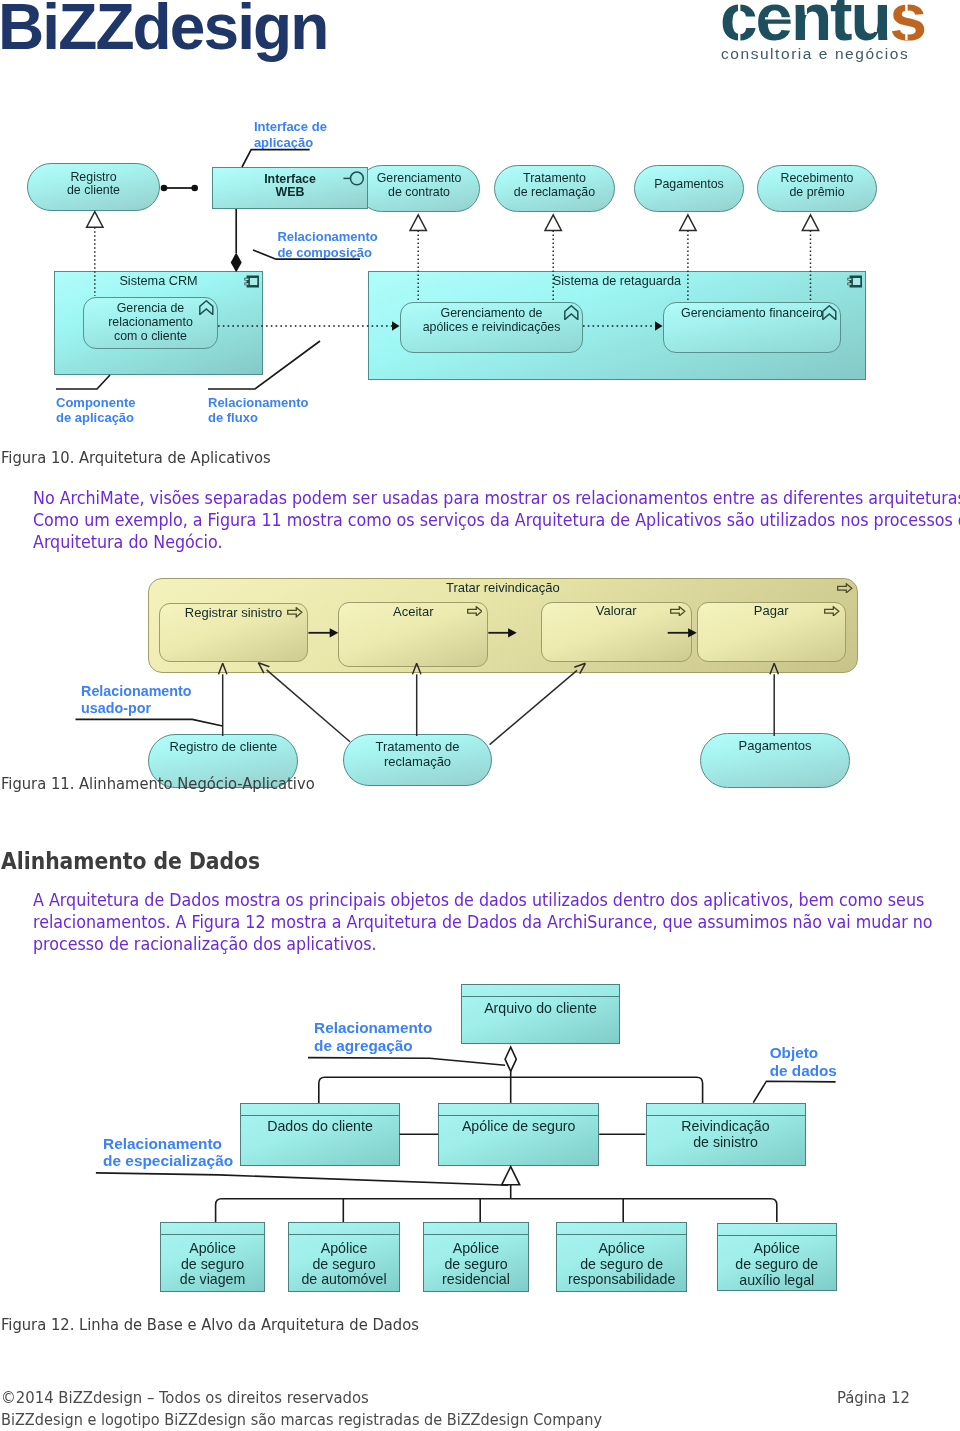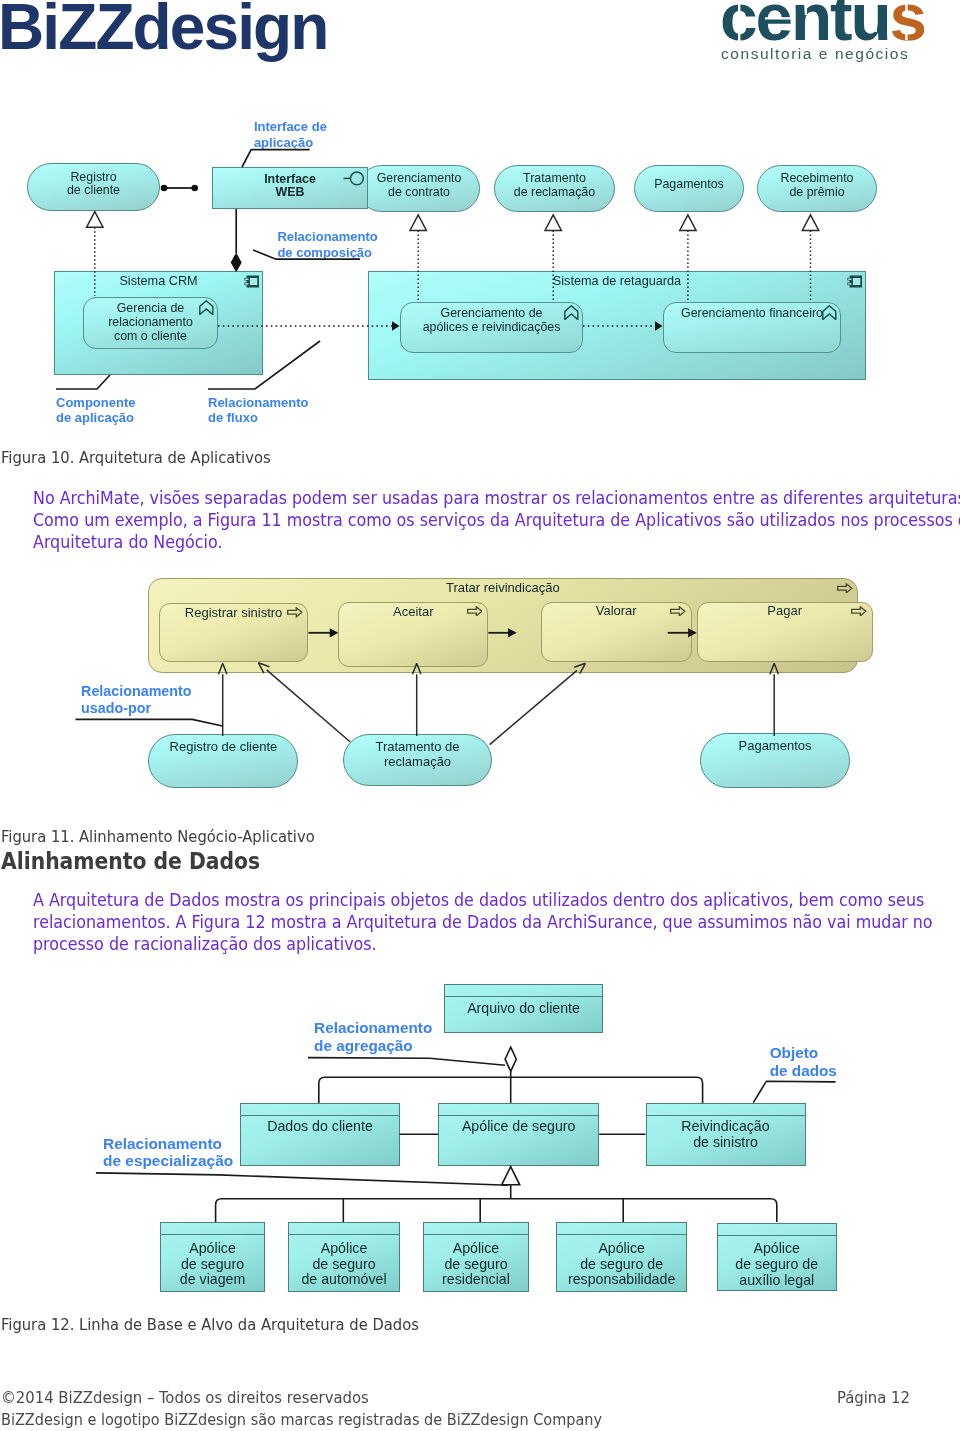--- a/index.html
+++ b/index.html
@@ -44,21 +44,21 @@
   #centusSvg{position:absolute;left:0;top:0;overflow:visible;}
   #centusTxt{font-family:"Liberation Sans",sans-serif;font-weight:bold;font-size:67.5px;letter-spacing:-2.1px;}
   #centusTxt1,#centusTxt2{fill:#1d4f5e;}
   #centusTxt3{fill:#c0651f;}
   #centusTagTxt{font-family:"Liberation Sans",sans-serif;font-size:15.5px;fill:#3f5b63;letter-spacing:1.55px;}
 
   
   #cap10{left:1px;top:448px;}
   #p1{left:1px;top:487px;width:947px;}
   #dg2{left:0;top:0;width:960px;height:810px;overflow:visible;}
-  #cap11{left:1px;top:827px;}
+  #cap11{left:1px;top:774px;}
   #h1{left:1px;top:849px;}
   #p2{left:1px;top:889px;width:947px;}
   #dg3{left:0;top:0;width:960px;height:1310px;overflow:visible;}
   #cap12{left:1px;top:1315px;}
   #footL1{left:1px;top:1387px;}
   #footL2{left:1px;top:1409px;font-size:16.1px;}
   #footPage{left:837px;top:1387px;}
   #dg1{left:0;top:0;width:960px;height:440px;overflow:visible;}
   #dg1 .node,#dg2 .node,#dg3 .node{overflow:visible;}
 </style>
@@ -268,21 +268,21 @@
         </div>
       </div>
       <div class="node proc" style="left:516.7px;top:601.7px;width:151px;height:60px;margin-left:24px;">
         <div class="lbl" style="top:1.8px;font-size:13px;line-height:14px;">Valorar</div>
         <div style="position:absolute;right:4.9px;top:2.9px;line-height:0;">
           <svg width="15.5" height="10.6" viewBox="0 0 15.5 10.6">
             <path d="M0.7,3.4 L9.3,3.4 L9.3,0.7 L14.8,5.3 L9.3,9.9 L9.3,7.2 L0.7,7.2 Z" fill="none" stroke="#4a4a28" stroke-width="1.3" stroke-linejoin="miter"></path>
           </svg>
         </div>
       </div>
-      <div class="node proc" style="left:696.7px;top:601.7px;width:176px;height:60px;padding-left:40px;">
+      <div class="node proc" style="left:696.7px;top:601.7px;width:149px;height:60px;padding-left:40px;">
         <div class="lbl" style="top:1.8px;font-size:13px;line-height:14px;">Pagar</div>
         <div style="position:absolute;right:4.9px;top:2.9px;line-height:0;">
           <svg width="15.5" height="10.6" viewBox="0 0 15.5 10.6">
             <path d="M0.7,3.4 L9.3,3.4 L9.3,0.7 L14.8,5.3 L9.3,9.9 L9.3,7.2 L0.7,7.2 Z" fill="none" stroke="#4a4a28" stroke-width="1.3" stroke-linejoin="miter"></path>
           </svg>
         </div>
       </div>
       <div class="node svc" style="left:148.4px;top:734px;width:150.1px;height:54.4px;">
         <div class="lbl" style="top:4.2px;font-size:13px;line-height:15.2px;">Registro de cliente</div>
       </div>
@@ -314,21 +314,21 @@
           <path d="M510.7,1184.8 L510.7,1198.7" stroke="#1a1a1a" stroke-width="1.6" fill="none"></path>
           <path d="M215.6,1222 L215.6,1204.7 Q215.6,1198.7 221.6,1198.7 L770.8,1198.7 Q776.8,1198.7 776.8,1204.7 L776.8,1222" stroke="#1a1a1a" stroke-width="1.6" fill="none"></path>
           <path d="M343.3,1198.7 L343.3,1222" stroke="#1a1a1a" stroke-width="1.6" fill="none"></path>
           <path d="M480.2,1198.7 L480.2,1222" stroke="#1a1a1a" stroke-width="1.6" fill="none"></path>
           <path d="M623.2,1198.7 L623.2,1222" stroke="#1a1a1a" stroke-width="1.6" fill="none"></path>
           <path d="M308,1057.6 L429.5,1058.3 L505.1,1065.2" stroke="#1a1a1a" stroke-width="1.6" fill="none"></path>
           <path d="M753.3,1102.7 L766.4,1081.2 L835.6,1081.9" stroke="#1a1a1a" stroke-width="1.6" fill="none"></path>
           <path d="M95.9,1172.9 L218.6,1174.9 L508.1,1185.3" stroke="#1a1a1a" stroke-width="1.6" fill="none"></path>
         </g>
     </svg>
-  <div class="node dobj" style="left:444px;top:983.9px;width:159.1px;height:49px;">
+  <div class="node dobj" style="left:461px;top:983.9px;width:159.1px;height:60px;">
         <div class="bar"></div>
         <div class="lbl" style="top:16.5px;font-size:14.2px;line-height:15.8px;">Arquivo do cliente</div>
       </div>
       <div class="node dobj" style="left:240.4px;top:1102.9px;width:159.2px;height:62.9px;">
         <div class="bar"></div>
         <div class="lbl" style="top:15.5px;font-size:14.2px;line-height:15.8px;">Dados do cliente</div>
       </div>
       <div class="node dobj" style="left:645.5px;top:1102.9px;width:160px;height:62.8px;">
         <div class="bar"></div>
         <div class="lbl" style="top:15.5px;font-size:14.2px;line-height:15.8px;">Reivindicação

